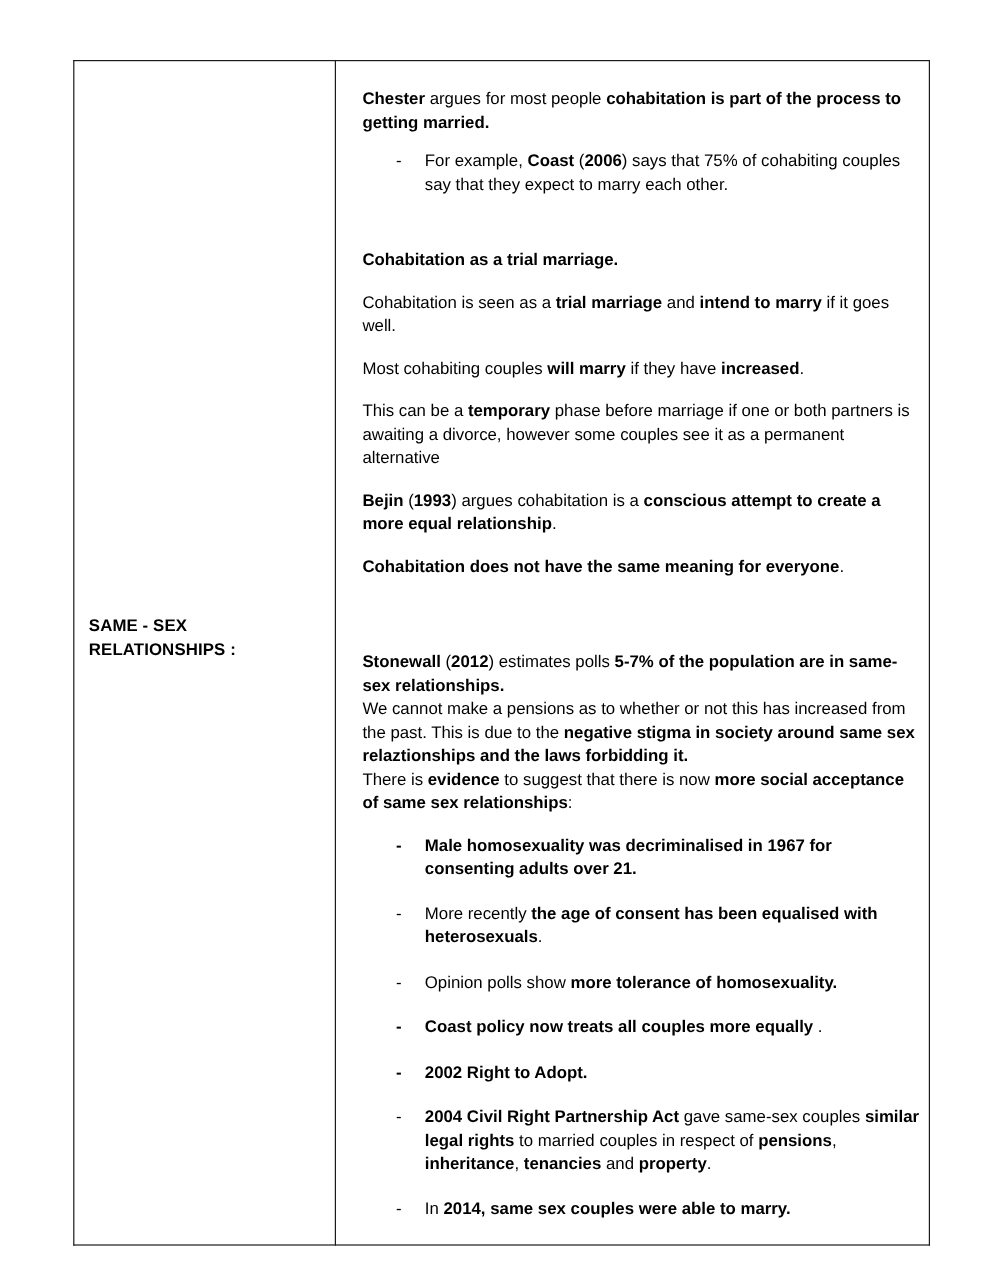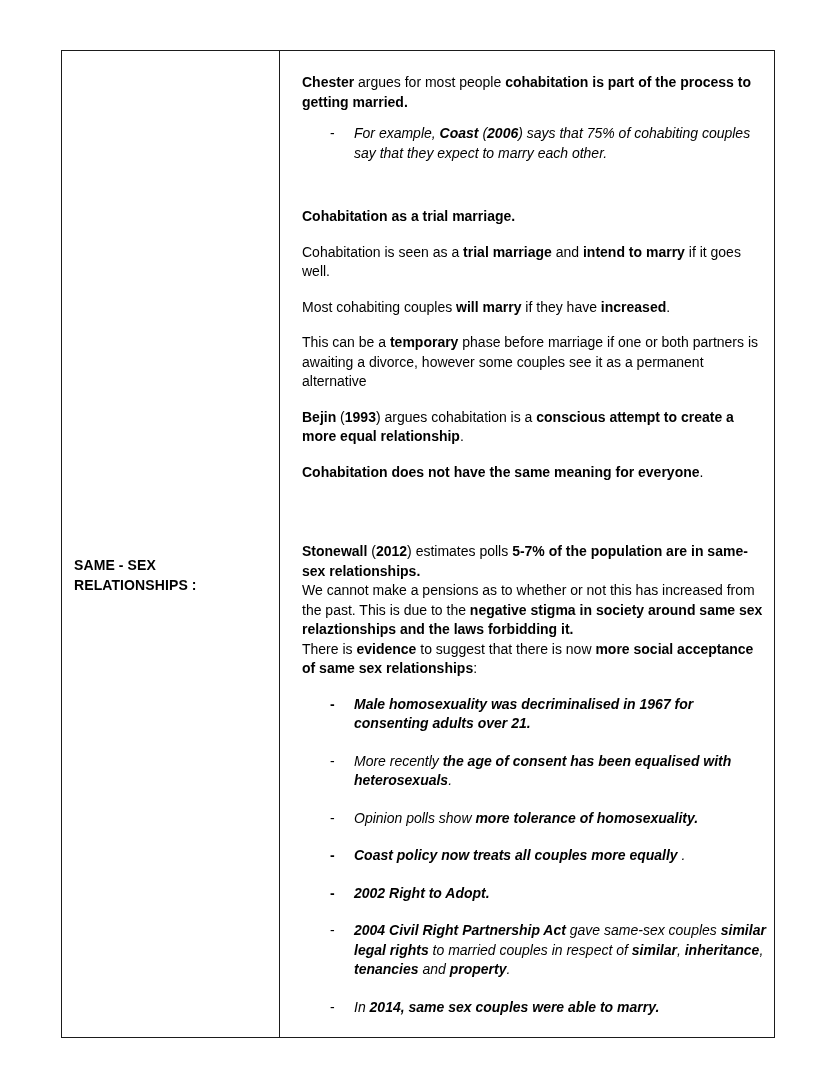--- a/index.html
+++ b/index.html
@@ -53,21 +53,21 @@
     position: relative;
   }
   .content-inner {
     padding: 22px 8px 20px 22px;
     box-sizing: border-box;
   }
 
   
   .topic-label {
     position: absolute;
-    top: 504px;
+    top: 460px;
     left: 12px;
     font-size: 14px;
     font-weight: bold;
     line-height: 20px;
     letter-spacing: .1px;
     white-space: pre-line;
   }
 
   
   .para {
@@ -94,21 +94,20 @@
     line-height: 19.5px;
     margin: 0 0 18px 0;
     padding-left: 28px;
   }
   .bullet .dash {
     flex: 0 0 24px;
     width: 24px;
   }
   .bullet .btext {
     flex: 1 1 auto;
-    font-style: italic;
   }
   .bullet.bold-dash .dash {
     font-weight: bold;
   }
 
   .bullet-group {
     margin-top: 4px;
   }
   .bullet-group .bullet:last-child {
     margin-bottom: 0;
@@ -196,21 +195,21 @@
                   <span class="btext"><b>Coast policy now treats all couples more equally</b><span> .</span></span>
                 </div>
 
                 <div class="bullet bold-dash">
                   <span class="dash">-</span>
                   <span class="btext"><b>2002 Right to Adopt.</b></span>
                 </div>
 
                 <div class="bullet">
                   <span class="dash">-</span>
-                  <span class="btext"><b>2004 Civil Right Partnership Act</b><span> gave same-sex couples </span><b>similar legal rights</b><span> to married couples in respect of </span><b>similar</b><span>, </span><b>inheritance</b><span>, </span><b>tenancies</b><span> and </span><b>property</b><span>.</span></span>
+                  <span class="btext"><b>2004 Civil Right Partnership Act</b><span> gave same-sex couples </span><b>similar legal rights</b><span> to married couples in respect of </span><b>pensions</b><span>, </span><b>inheritance</b><span>, </span><b>tenancies</b><span> and </span><b>property</b><span>.</span></span>
                 </div>
 
                 <div class="bullet">
                   <span class="dash">-</span>
                   <span class="btext"><span>In </span><b>2014, same sex couples were able to marry.</b></span>
                 </div>
 
               </div>
             </div>
 

